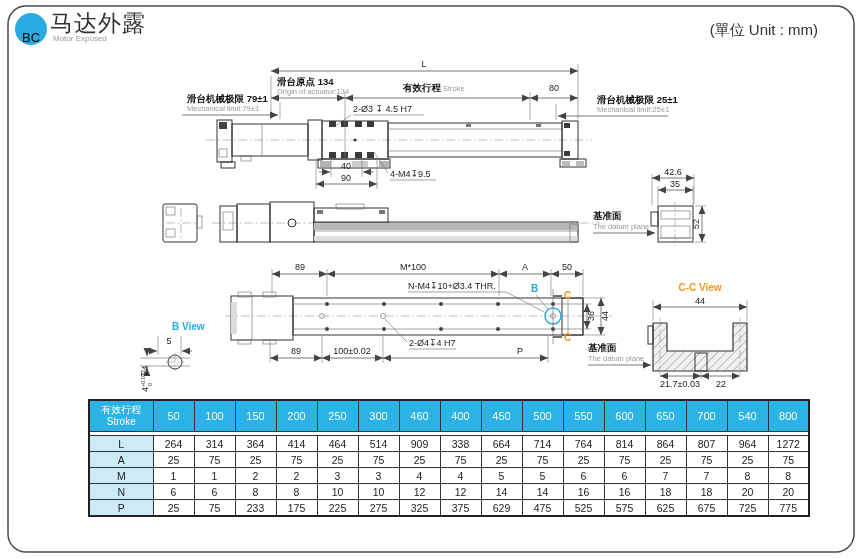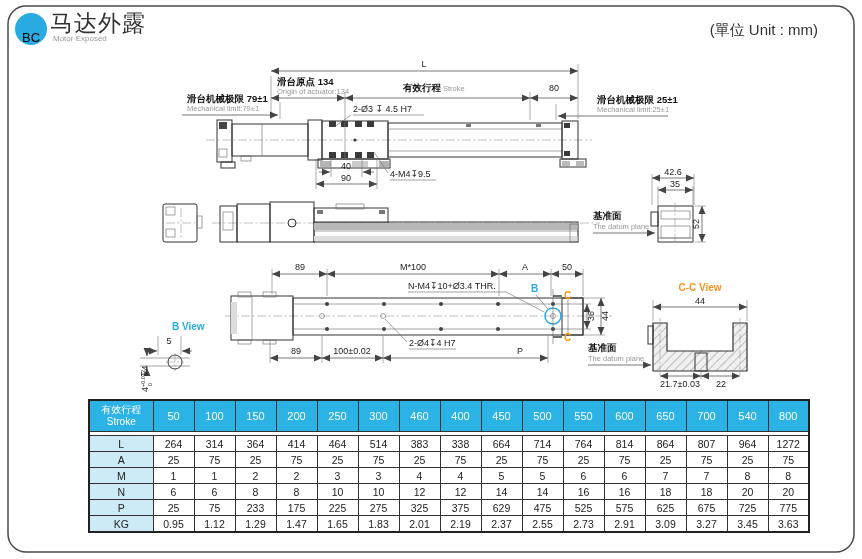--- a/index.html
+++ b/index.html
@@ -362,21 +362,21 @@
           <td></td>
         </tr>
         <tr>
           <th>L</th>
           <td>264</td>
           <td>314</td>
           <td>364</td>
           <td>414</td>
           <td>464</td>
           <td>514</td>
-          <td>383</td>
+          <td>909</td>
           <td>338</td>
           <td>664</td>
           <td>714</td>
           <td>764</td>
           <td>814</td>
           <td>864</td>
           <td>807</td>
           <td>964</td>
           <td>1272</td>
         </tr>
@@ -449,35 +449,16 @@
           <td>375</td>
           <td>629</td>
           <td>475</td>
           <td>525</td>
           <td>575</td>
           <td>625</td>
           <td>675</td>
           <td>725</td>
           <td>775</td>
         </tr>
-        <tr>
-          <th>KG</th>
-          <td>0.95</td>
-          <td>1.12</td>
-          <td>1.29</td>
-          <td>1.47</td>
-          <td>1.65</td>
-          <td>1.83</td>
-          <td>2.01</td>
-          <td>2.19</td>
-          <td>2.37</td>
-          <td>2.55</td>
-          <td>2.73</td>
-          <td>2.91</td>
-          <td>3.09</td>
-          <td>3.27</td>
-          <td>3.45</td>
-          <td>3.63</td>
-        </tr>
       </tbody>
   </table>
 
 </div>
 
 </body></html>

